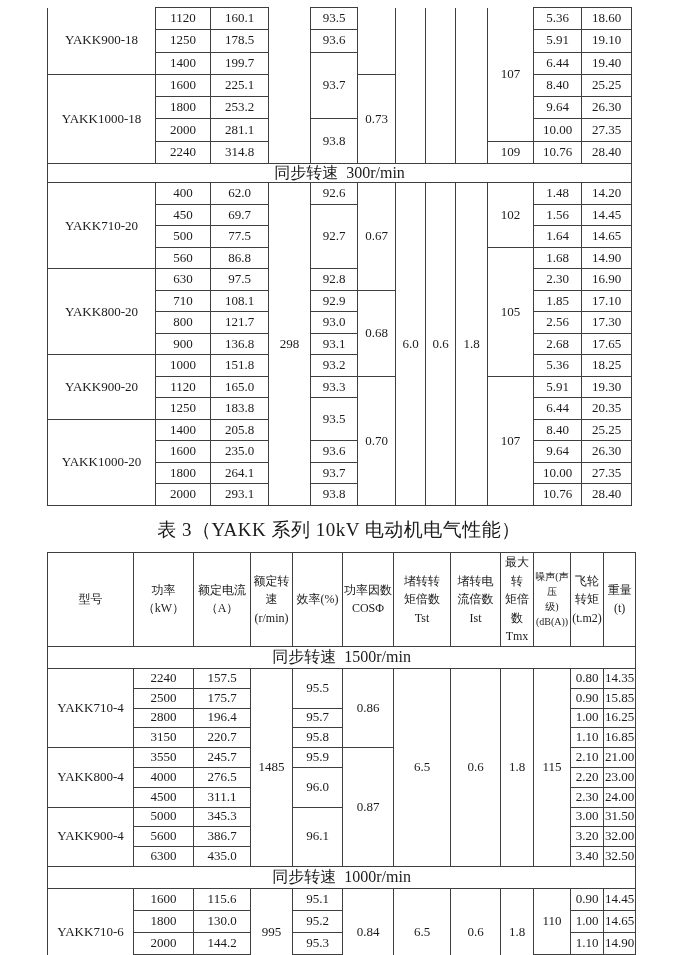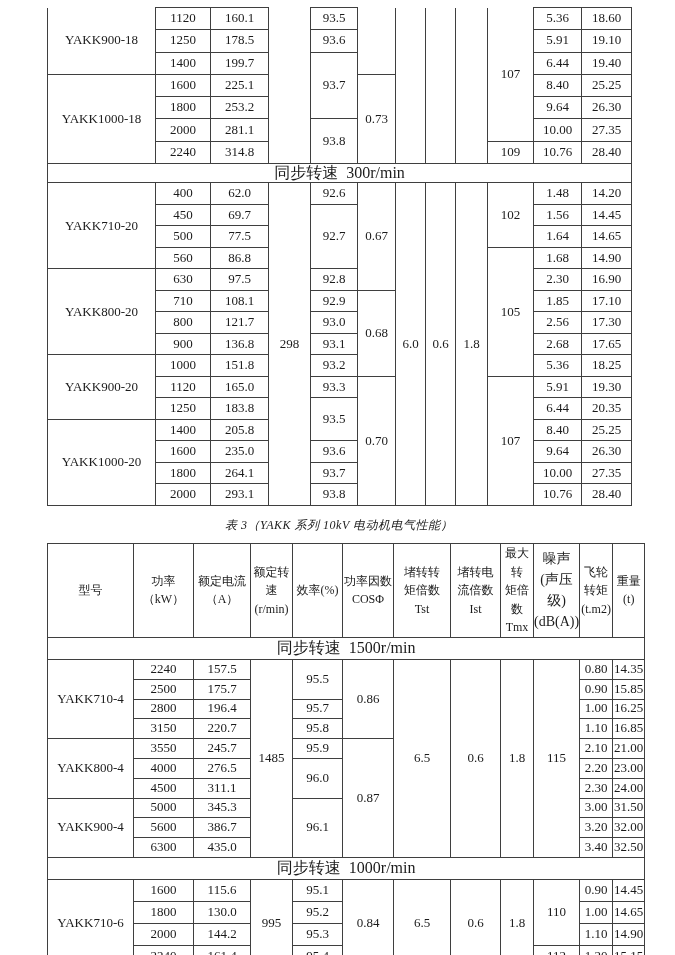--- a/index.html
+++ b/index.html
@@ -18,26 +18,26 @@
   
   #table1{margin-top:7px;border-top:none;}
   #table1 td.cut{border-top:none;}
   #table1 tr.ra{height:22.3px;}
   #table1 tr.sec{height:18px;}
   #table1 tr.rb{height:21.5px;}
   tr.sec td{font-size:16px;}
   
   .tbl-title{
     width:584px;margin:11px 0 9px 47px;text-align:center;
-    font-size:12px;letter-spacing:.5px;font-style:italic;
+    font-size:19px;letter-spacing:.5px;
   }
   
   #table2 tr.hdr{height:78px;}
   #table2 tr.hdr td{font-size:12px;line-height:1.55;}
-  #table2 tr.hdr td.small{font-size:14px;line-height:1.5;padding:0;margin-left:36px;}
+  #table2 tr.hdr td.small{font-size:10px;line-height:1.5;padding:0;margin-left:36px;}
   #table2 tr.sec{height:22px;}
   #table2 tr.da{height:19.8px;}
   #table2 tr.db{height:22px;}
 </style>
 </head>
 <body>
 
 <div class="page">
   <table id="table1">
       <colgroup>

